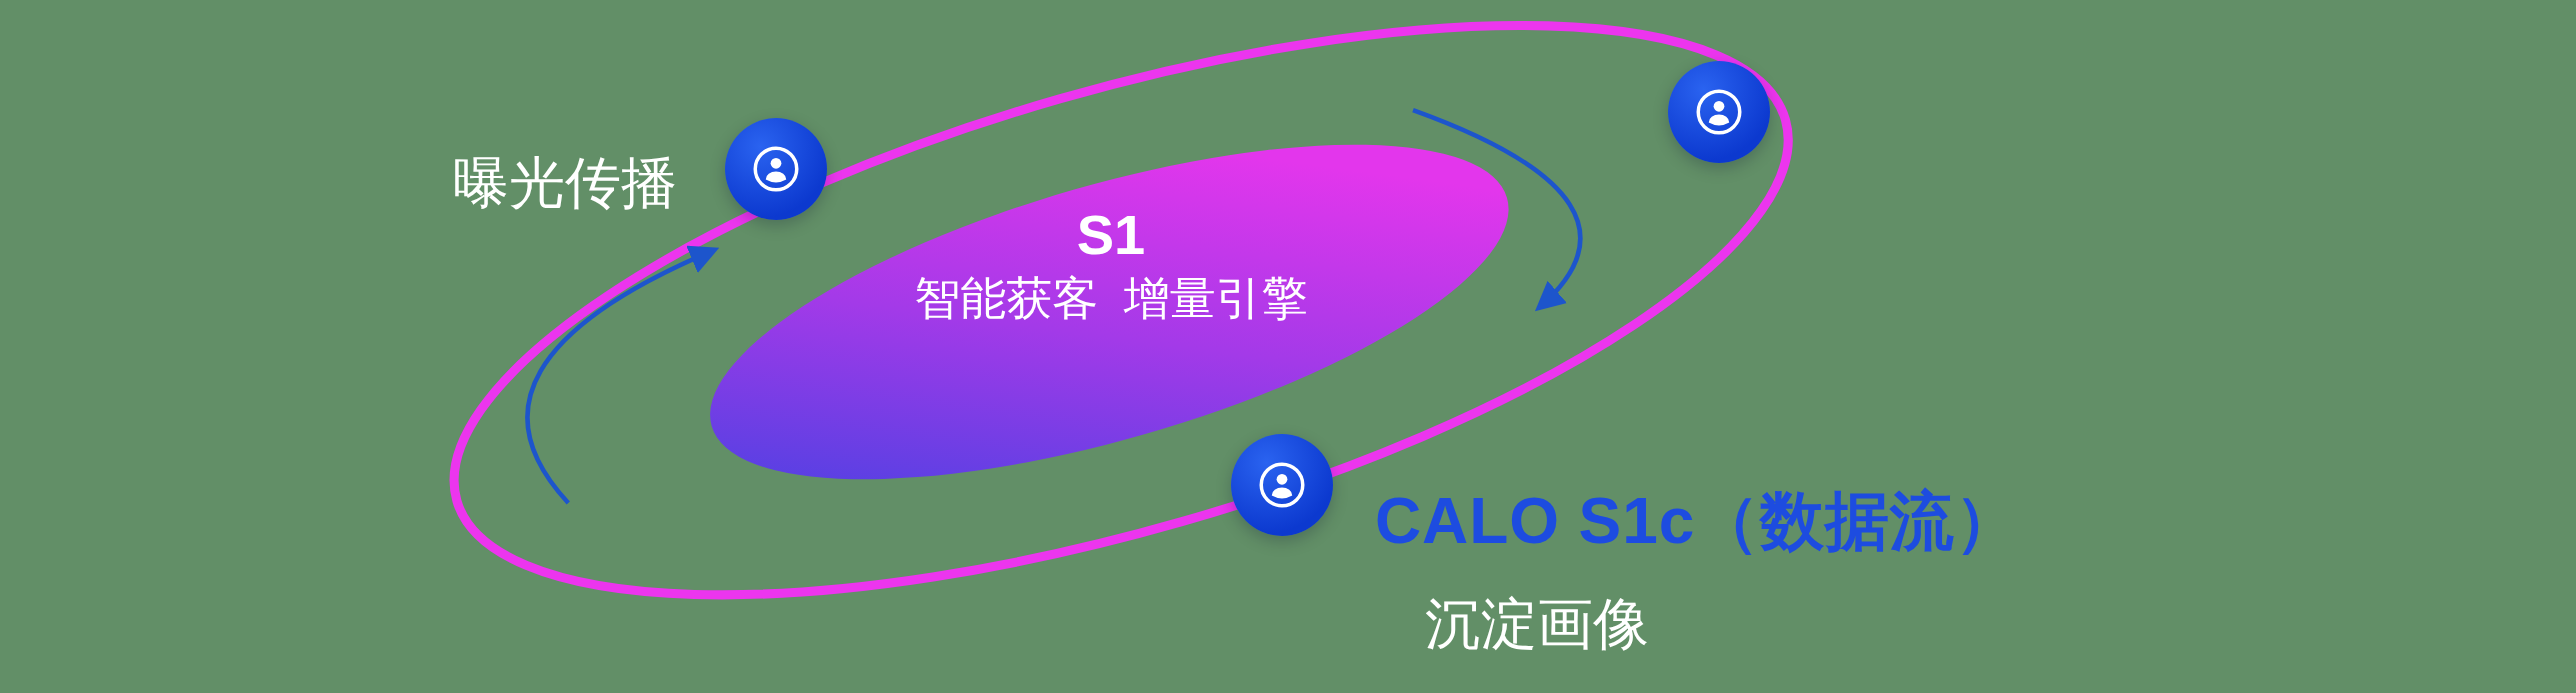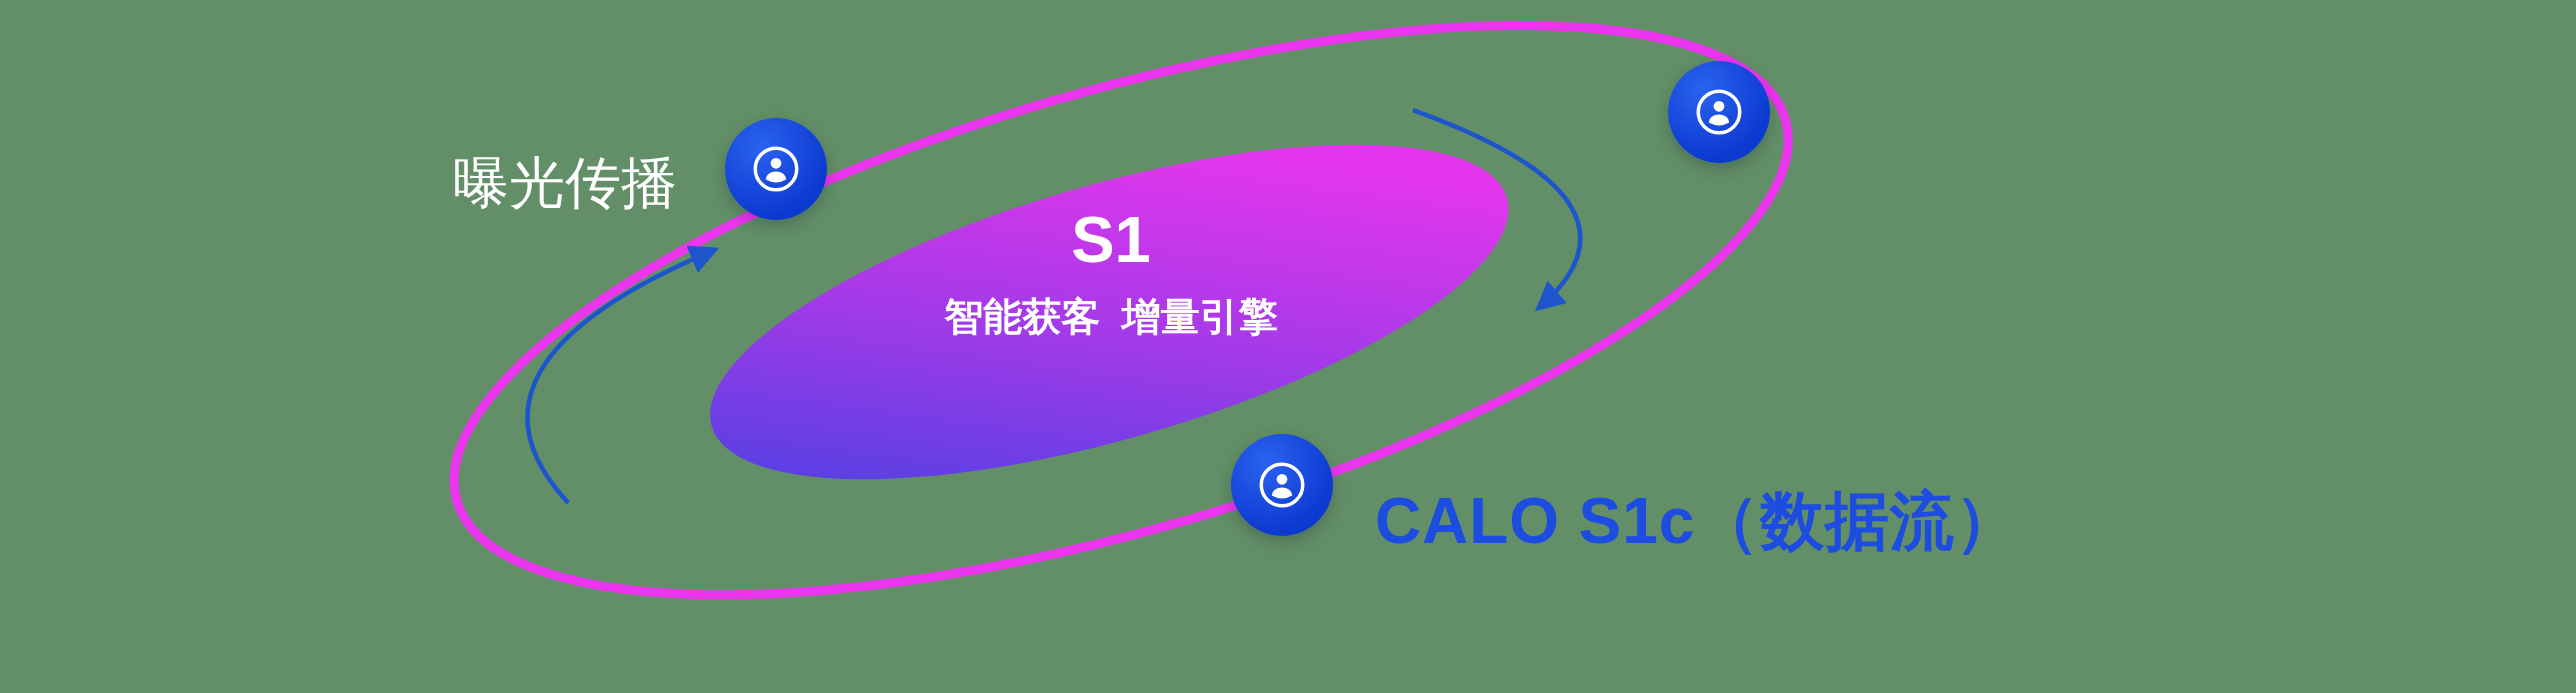--- a/index.html
+++ b/index.html
@@ -20,22 +20,22 @@
     position:absolute;width:102px;height:102px;border-radius:50%;
     background:radial-gradient(circle at 35% 28%, #2a63f0 0%, #0c39cf 72%);
     display:flex;align-items:center;justify-content:center;
     box-shadow:0 5.5px 16.4px rgba(0,0,40,.22);
   }
   .node .icon{display:flex;align-items:center;justify-content:center;}
   .core-wrap{
     position:absolute;left:1111px;top:204px;transform:translateX(-50%);
     text-align:center;color:#ffffff;
   }
-  .core-title{font-size:65px;font-weight:600;line-height:1.1;}
-  .core-subtitle{font-size:39px;font-weight:700;margin-top:18px;white-space:pre;line-height:1.2;}
+  .core-title{font-size:56px;font-weight:600;line-height:1.1;}
+  .core-subtitle{font-size:46px;font-weight:400;margin-top:5px;white-space:pre;line-height:1.2;}
 </style>
 </head>
 <body>
 
 <div class="stage">
 
   <svg class="layer" viewBox="0 0 2833 763" aria-hidden="true">
     <defs>
       <linearGradient id="coreGrad" x1="0" y1="0.85" x2="1" y2="0.15">
         <stop offset="0" stop-color="#4a41e2"></stop>
@@ -88,15 +88,16 @@
         <circle cx="12" cy="9.7" r="2.15" fill="#ffffff"></circle>
         <path d="M7.9 16.2 a4.1 3.2 0 0 1 8.2 0 a8.3 8.3 0 0 1 -8.2 0 z" fill="#ffffff"></path>
       </svg>
     </span>
   </div>
 
   <div class="sub-white" style="left:453px;top:151px;">曝光传播</div>
 
 
   <div class="title-blue" style="left:1375px;top:485px;">CALO S1c（数据流）</div>
+  <div class="sub-white" style="left:1425px;top:592px;">沉淀画像</div>
 
 </div>
 
 
 </body></html>

